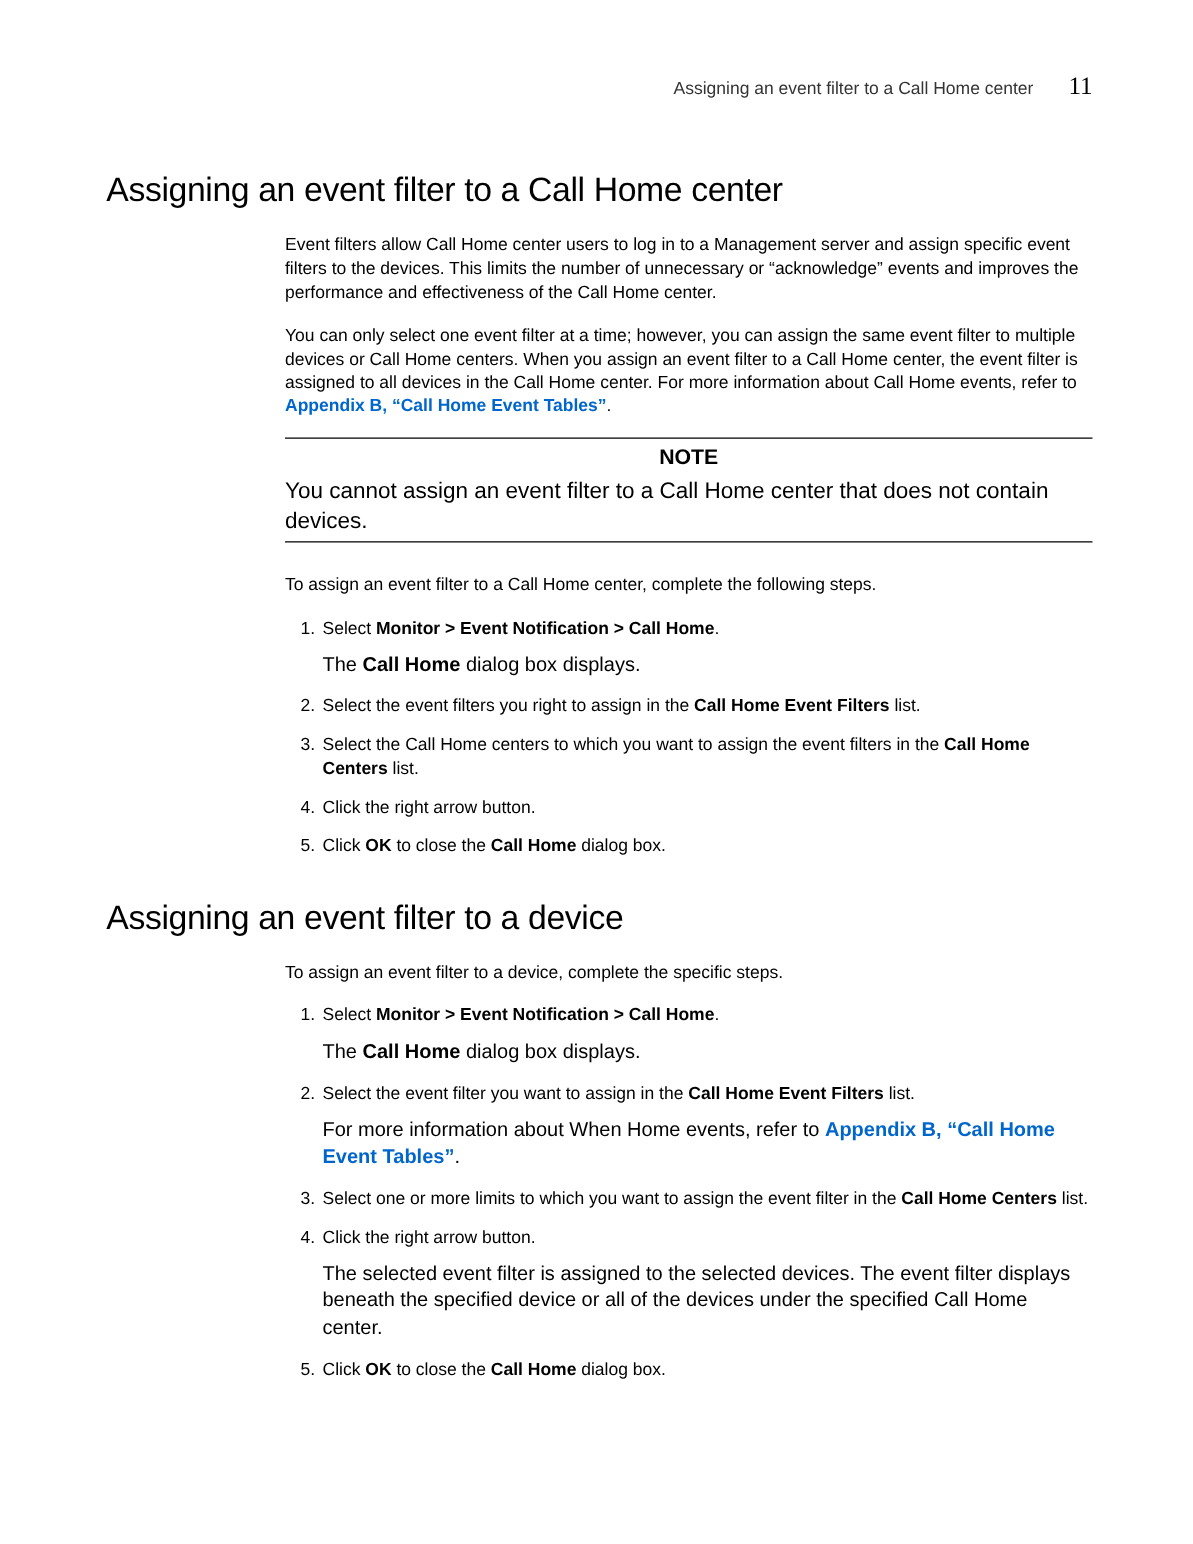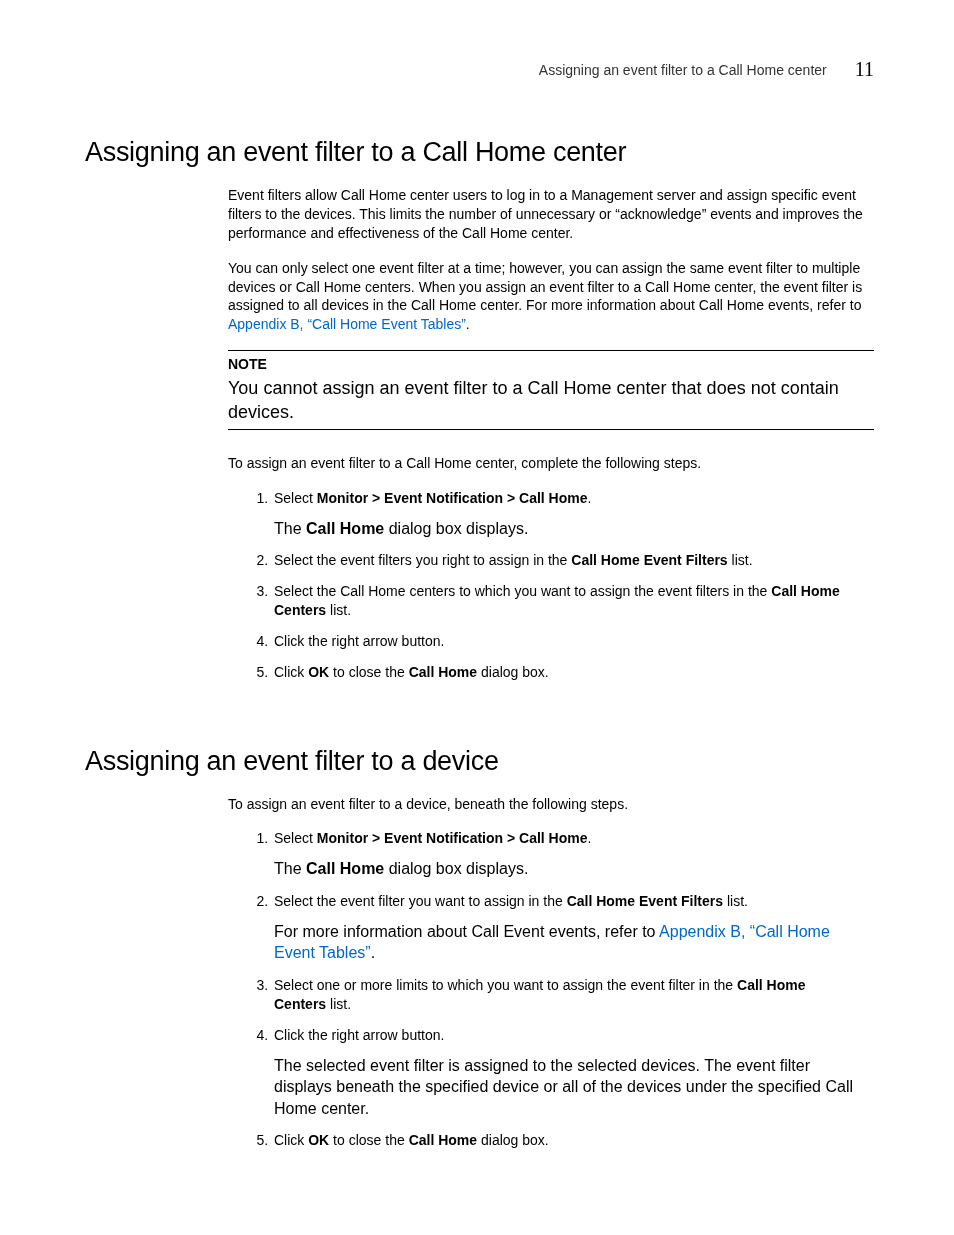--- a/index.html
+++ b/index.html
@@ -33,52 +33,54 @@
   }
   h1 {
     font-family: Arial, Helvetica, sans-serif;
     font-weight: normal;
     font-size: 27px;
     margin: 0 0 18px 0;
     font-stretch: condensed;
     letter-spacing: -0.3px;
   }
   h1.second {
-    margin-top: 64px;
+    margin-top: 33px;
   }
   .body-block {
     margin-left: 143px;
     font-size: 14px;
     line-height: 1.35;
   }
   .para {
     margin: 0 0 16px 0;
   }
   .link {
     color: #0066cc;
+    font-weight: bold;
   }
   .note-rule {
     border-top: 1px solid #000;
     margin: 0;
   }
   .note-label {
     font-weight: bold;
-    font-size: 14px;
+    font-size: 17px;
     margin: 4px 0 2px 0;
     font-stretch: condensed;
+    text-align: center;
   }
   .note-body {
     font-size: 18px;
     margin: 0 0 4px 0;
   }
   .after-note {
     margin-top: 24px;
   }
   ol {
-    margin: 16px;
+    margin: 0;
     padding: 0 0 0 28px;
   }
   ol > li {
     padding-left: 2px;
     margin-bottom: 12px;
     font-size: 14px;
     line-height: 1.35;
   }
   .sub {
     margin: 10px 0 0 0;
@@ -130,33 +132,33 @@
       </li>
       <li>
         <span>Click </span><span class="b">OK</span><span> to close the </span><span class="b">Call Home</span><span> dialog box.</span>
       </li>
     </ol>
   </div>
 
   <h1 class="second">Assigning an event filter to a device</h1>
 
   <div class="body-block">
-    <p class="para">To assign an event filter to a device, beneath the following steps.</p>
+    <p class="para">To assign an event filter to a device, complete the specific steps.</p>
 
     <ol>
       <li>
         <span>Select </span><span class="b">Monitor &gt; Event Notification &gt; Call Home</span><span>.</span>
         <div class="sub">
           <span>The </span><span class="b">Call Home</span><span> dialog box displays.</span>
         </div>
       </li>
       <li>
         <span>Select the event filter you want to assign in the </span><span class="b">Call Home Event Filters</span><span> list.</span>
         <div class="sub">
-          <span>For more information about Call Event events, refer to </span><span class="link">Appendix B, “Call Home Event Tables”</span><span>.</span>
+          <span>For more information about When Home events, refer to </span><span class="link">Appendix B, “Call Home Event Tables”</span><span>.</span>
         </div>
       </li>
       <li>
         <span>Select one or more limits to which you want to assign the event filter in the </span><span class="b">Call Home Centers</span><span> list.</span>
       </li>
       <li>
         <span>Click the right arrow button.</span>
         <div class="sub">The selected event filter is assigned to the selected devices. The event filter displays beneath the specified device or all of the devices under the specified Call Home center.</div>
       </li>
       <li>

